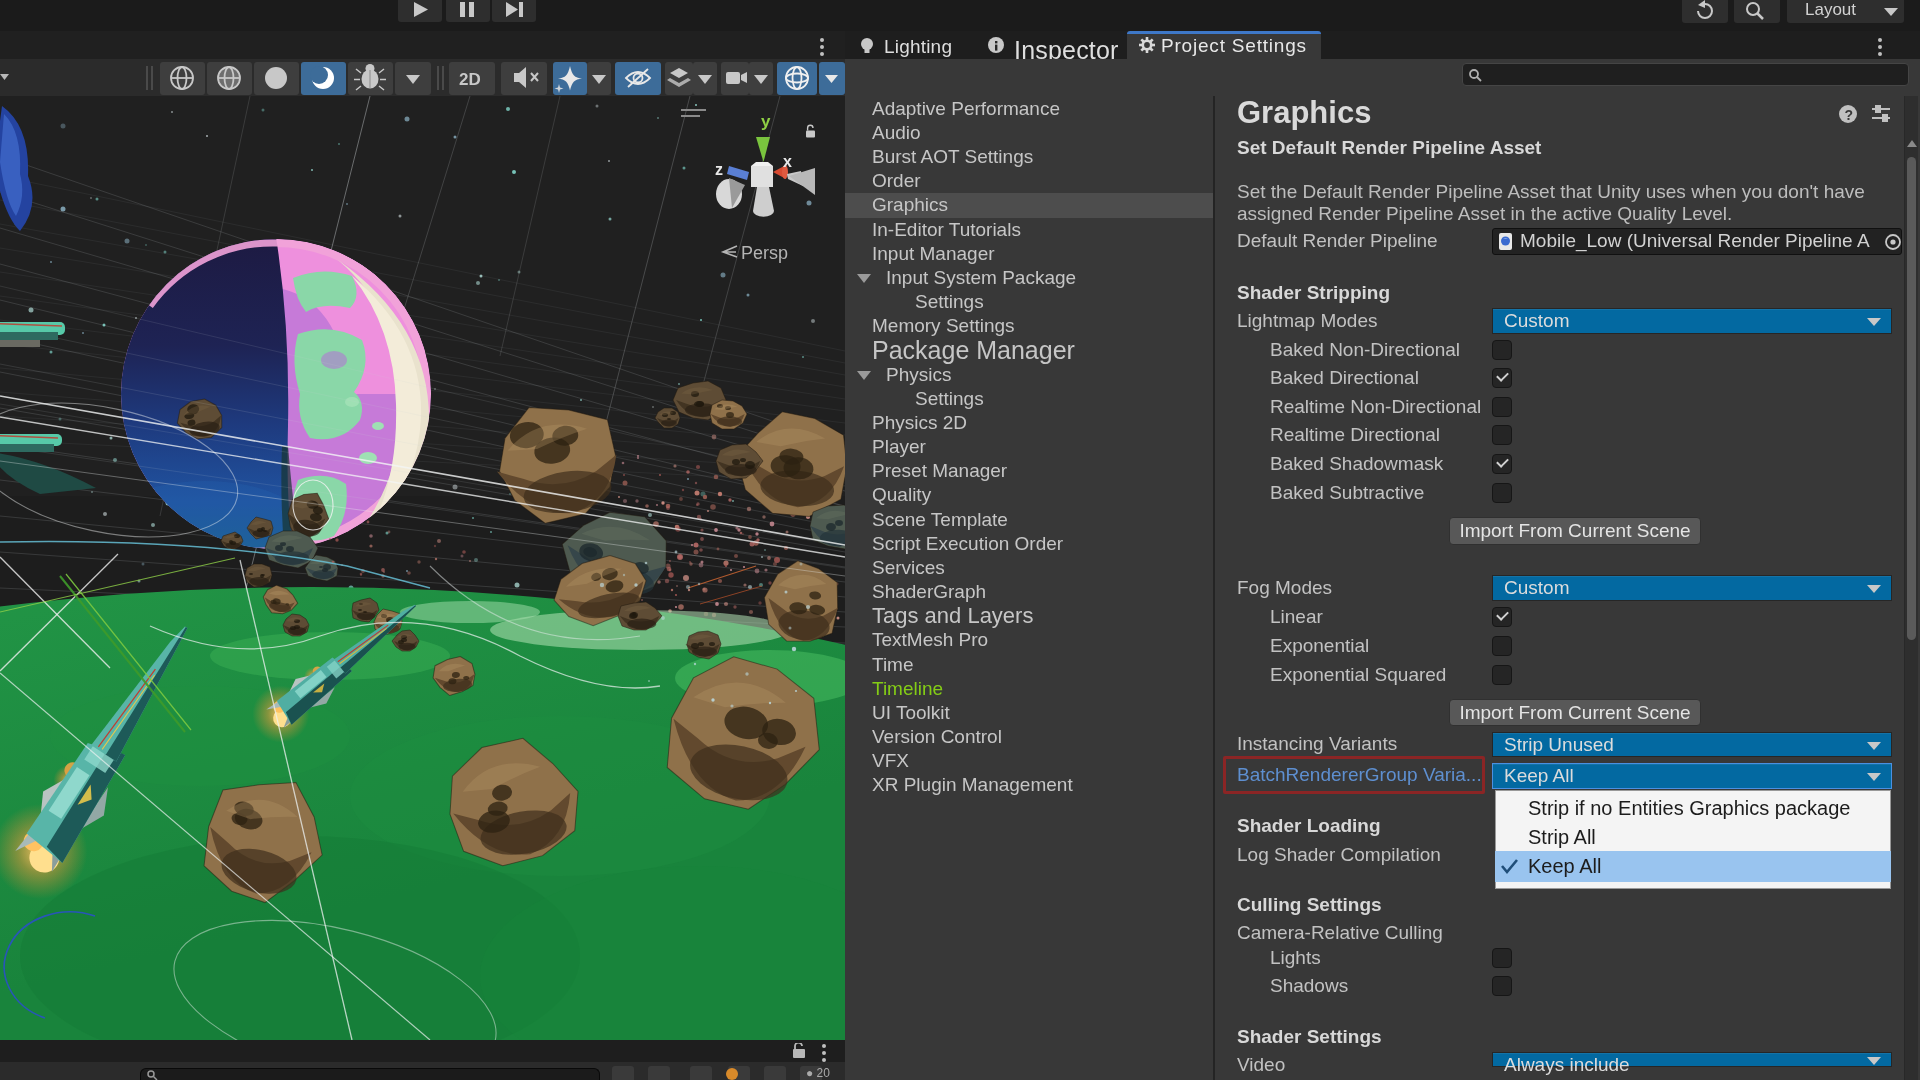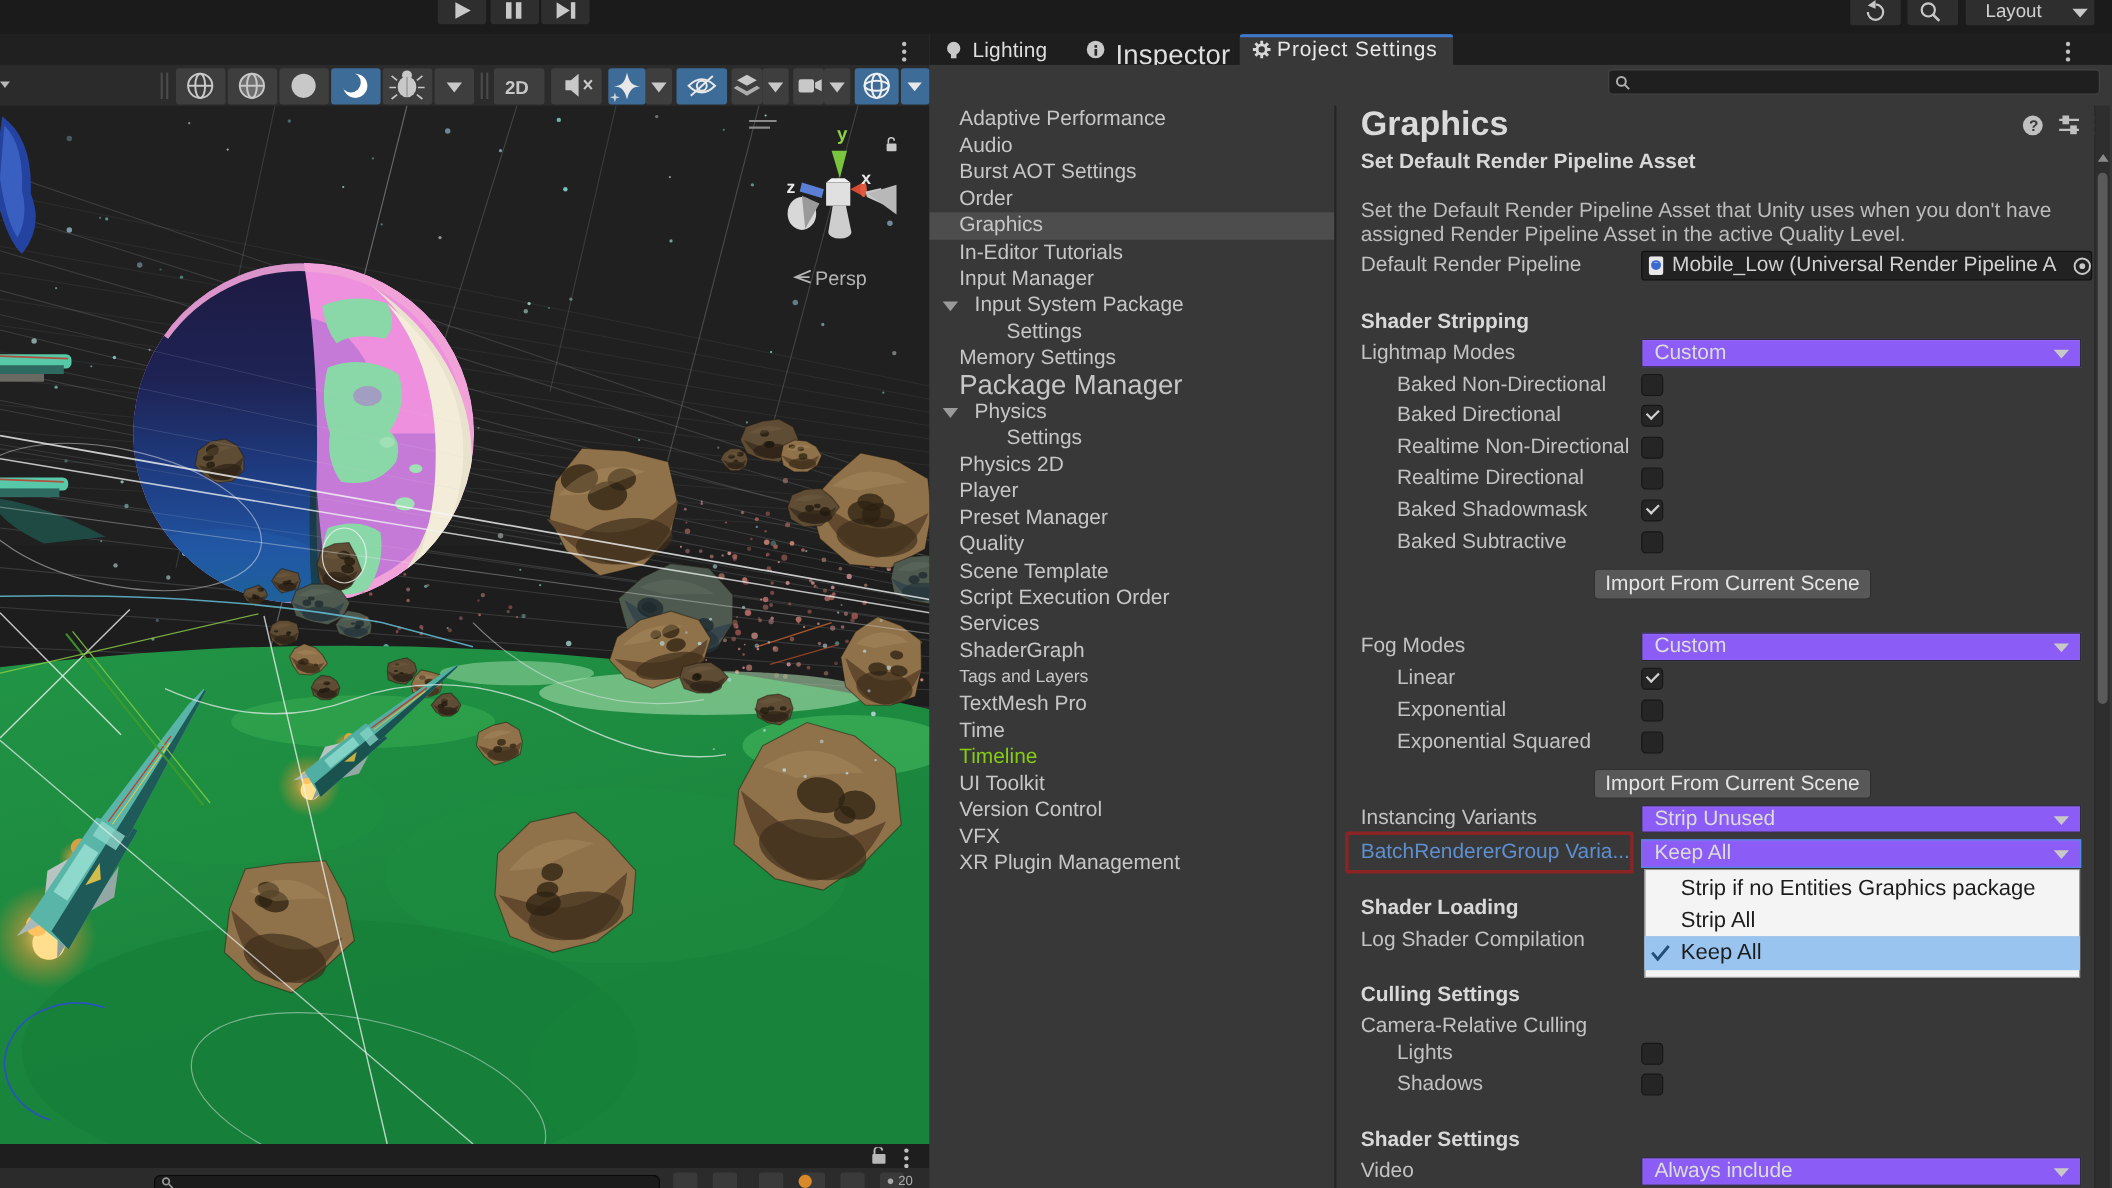--- a/index.html
+++ b/index.html
@@ -1,19 +1,19 @@
 <!DOCTYPE html>
 <html><head><meta charset="utf-8"><style>
 *{margin:0;padding:0;box-sizing:border-box}
 html,body{width:1920px;height:1080px;overflow:hidden;background:#383838}
 body{font-family:"Liberation Sans",sans-serif;position:relative}
 .abs{position:absolute}
 .lbl{position:absolute;font-size:19px;color:#c2c2c2;white-space:nowrap;line-height:24px;height:24px}
 .hdr{position:absolute;font-size:19px;font-weight:bold;color:#d8d8d8;white-space:nowrap;line-height:24px;height:24px}
-.dd{position:absolute;background:#8b5cf6;border:1px solid #262626;border-radius:0;color:#dcdcdc;font-size:19px;line-height:24px;padding-left:11px;box-shadow:inset 0 1px 0 rgba(255,255,255,0.07)}
+.dd{position:absolute;background:#0369a1;border:1px solid #262626;border-radius:0;color:#dcdcdc;font-size:19px;line-height:24px;padding-left:11px;box-shadow:inset 0 1px 0 rgba(255,255,255,0.07)}
 .dd .ar{position:absolute;right:10px;top:50%;margin-top:-3px;width:0;height:0;border-left:7px solid transparent;border-right:7px solid transparent;border-top:8px solid #c8c8c8}
 .cb{position:absolute;width:20px;height:20px;background:#252525;border:1px solid #161616;border-radius:4px}
 .cb.on:after{content:"";position:absolute;left:4px;top:3px;width:9px;height:5px;border-left:2.5px solid #d2d2d2;border-bottom:2.5px solid #d2d2d2;transform:rotate(-45deg)}
 .btn{position:absolute;background:#585858;border:1px solid #303030;border-radius:4px;color:#e4e4e4;font-size:19px;text-align:center}
 .tbtn{position:absolute;top:62px;height:33px;background:#3e3e3e;border-radius:3px}
 .tbtn.blue{background:#3d6c99}
 .kebab{position:absolute;width:4px;height:4px;border-radius:50%;background:#c0c0c0;box-shadow:0 7px 0 #c0c0c0,0 14px 0 #c0c0c0}
 </style></head><body>
 <div class="abs" style="left:0;top:0;width:1920px;height:31px;background:#1b1b1b"></div>
 <div class="abs" style="left:398px;top:-3px;width:44px;height:25px;background:#2e2e2e;border-radius:3px"></div>
@@ -1013,21 +1013,21 @@
 <div class="abs" style="left:886px;top:363px;font-size:19px;line-height:24px;color:#c6c6c6;white-space:nowrap">Physics</div>
 <div class="abs" style="left:915px;top:387px;font-size:19px;line-height:24px;color:#c6c6c6;white-space:nowrap">Settings</div>
 <div class="abs" style="left:872px;top:411px;font-size:19px;line-height:24px;color:#c6c6c6;white-space:nowrap">Physics 2D</div>
 <div class="abs" style="left:872px;top:435px;font-size:19px;line-height:24px;color:#c6c6c6;white-space:nowrap">Player</div>
 <div class="abs" style="left:872px;top:459px;font-size:19px;line-height:24px;color:#c6c6c6;white-space:nowrap">Preset Manager</div>
 <div class="abs" style="left:872px;top:483px;font-size:19px;line-height:24px;color:#c6c6c6;white-space:nowrap">Quality</div>
 <div class="abs" style="left:872px;top:508px;font-size:19px;line-height:24px;color:#c6c6c6;white-space:nowrap">Scene Template</div>
 <div class="abs" style="left:872px;top:532px;font-size:19px;line-height:24px;color:#c6c6c6;white-space:nowrap">Script Execution Order</div>
 <div class="abs" style="left:872px;top:556px;font-size:19px;line-height:24px;color:#c6c6c6;white-space:nowrap">Services</div>
 <div class="abs" style="left:872px;top:580px;font-size:19px;line-height:24px;color:#c6c6c6;white-space:nowrap">ShaderGraph</div>
-<div class="abs" style="left:872px;top:604px;font-size:16px;line-height:24px;color:#c6c6c6;white-space:nowrap">Tags and Layers</div>
+<div class="abs" style="left:872px;top:604px;font-size:22px;line-height:24px;color:#c6c6c6;white-space:nowrap">Tags and Layers</div>
 <div class="abs" style="left:872px;top:628px;font-size:19px;line-height:24px;color:#c6c6c6;white-space:nowrap">TextMesh Pro</div>
 <div class="abs" style="left:872px;top:653px;font-size:19px;line-height:24px;color:#c6c6c6;white-space:nowrap">Time</div>
 <div class="abs" style="left:872px;top:677px;font-size:19px;line-height:24px;color:#84cc16;white-space:nowrap">Timeline</div>
 <div class="abs" style="left:872px;top:701px;font-size:19px;line-height:24px;color:#c6c6c6;white-space:nowrap">UI Toolkit</div>
 <div class="abs" style="left:872px;top:725px;font-size:19px;line-height:24px;color:#c6c6c6;white-space:nowrap">Version Control</div>
 <div class="abs" style="left:872px;top:749px;font-size:19px;line-height:24px;color:#c6c6c6;white-space:nowrap">VFX</div>
 <div class="abs" style="left:872px;top:773px;font-size:19px;line-height:24px;color:#c6c6c6;white-space:nowrap">XR Plugin Management</div>
 <div class="abs" style="left:1213px;top:96px;width:2px;height:984px;background:#242424"></div>
 <div class="abs" style="left:1237px;top:95px;font-size:31px;font-weight:bold;color:#dadada">Graphics</div>
 <svg class="abs" style="left:1838px;top:103px" width="80" height="22" viewBox="0 0 80 22">
@@ -1088,21 +1088,21 @@
 <div class="hdr" style="left:1237px;top:814px">Shader Loading</div>
 <div class="lbl" style="left:1237px;top:843px">Log Shader Compilation</div>
 <div class="hdr" style="left:1237px;top:893px">Culling Settings</div>
 <div class="lbl" style="left:1237px;top:921px">Camera-Relative Culling</div>
 <div class="lbl" style="left:1270px;top:946px">Lights</div>
 <div class="cb" style="left:1492px;top:948px"></div>
 <div class="lbl" style="left:1270px;top:974px">Shadows</div>
 <div class="cb" style="left:1492px;top:976px"></div>
 <div class="hdr" style="left:1237px;top:1025px">Shader Settings</div>
 <div class="lbl" style="left:1237px;top:1053px">Video</div>
-<div class="dd" style="left:1492px;top:1052px;width:400px;height:26px;border:1px solid #262626;line-height:24px">Always include<span class="ar"></span></div>
+<div class="dd" style="left:1492px;top:1052px;width:400px;height:15px;border:1px solid #262626;line-height:24px">Always include<span class="ar"></span></div>
 <div class="abs" style="left:1495px;top:790px;width:396px;height:99px;background:#f4f4f4;border:1px solid #999;z-index:5"></div>
 <div class="abs" style="left:1495px;top:851px;width:396px;height:31px;background:#99c4ef;z-index:6"></div>
 <div class="abs" style="left:1528px;top:797px;font-size:20px;color:#1c1c1c;z-index:7;white-space:nowrap">Strip if no Entities Graphics package</div>
 <div class="abs" style="left:1528px;top:826px;font-size:20px;color:#1c1c1c;z-index:7">Strip All</div>
 <div class="abs" style="left:1528px;top:855px;font-size:20px;color:#1c1c1c;z-index:7">Keep All</div>
 <svg class="abs" style="left:1500px;top:857px;z-index:7" width="20" height="18" viewBox="0 0 20 18">
     <path d="M 2 9 L 7 15 L 17 3" fill="none" stroke="#1f4e79" stroke-width="2.6"></path>
   </svg>
 <div class="abs" style="left:1904px;top:96px;width:14px;height:984px;background:#2e2e2e;border-left:1px solid #282828"></div>
 <div class="abs" style="left:1906px;top:140px;width:0;height:0;border-left:5px solid transparent;border-right:5px solid transparent;border-bottom:7px solid #8a8a8a;margin-left:1px"></div>

